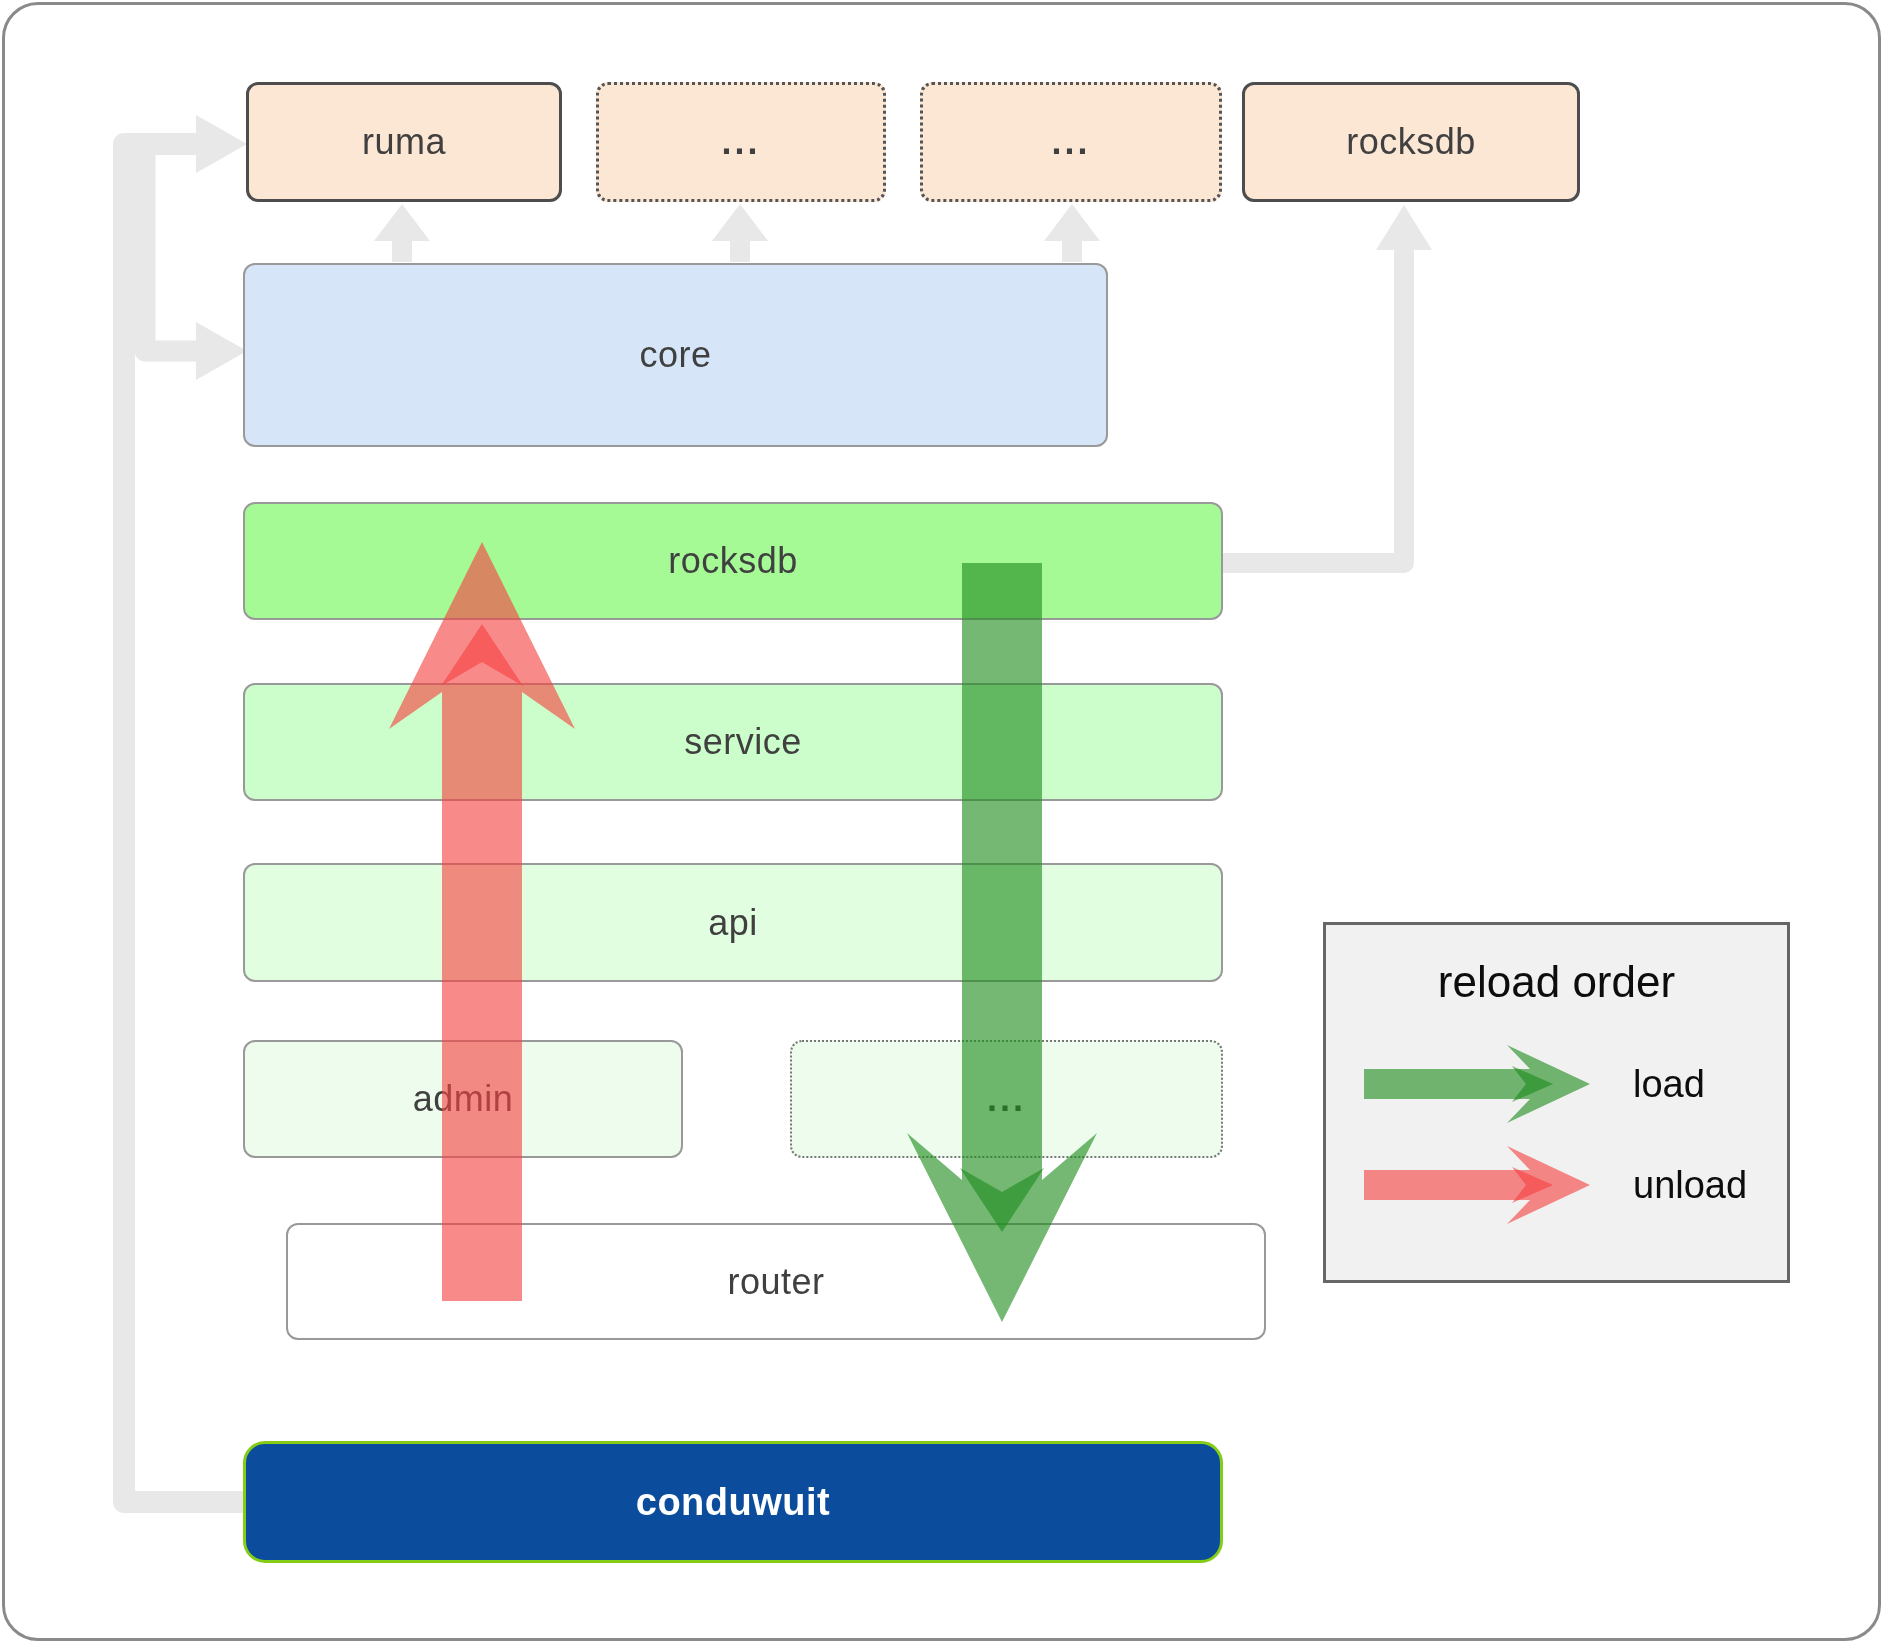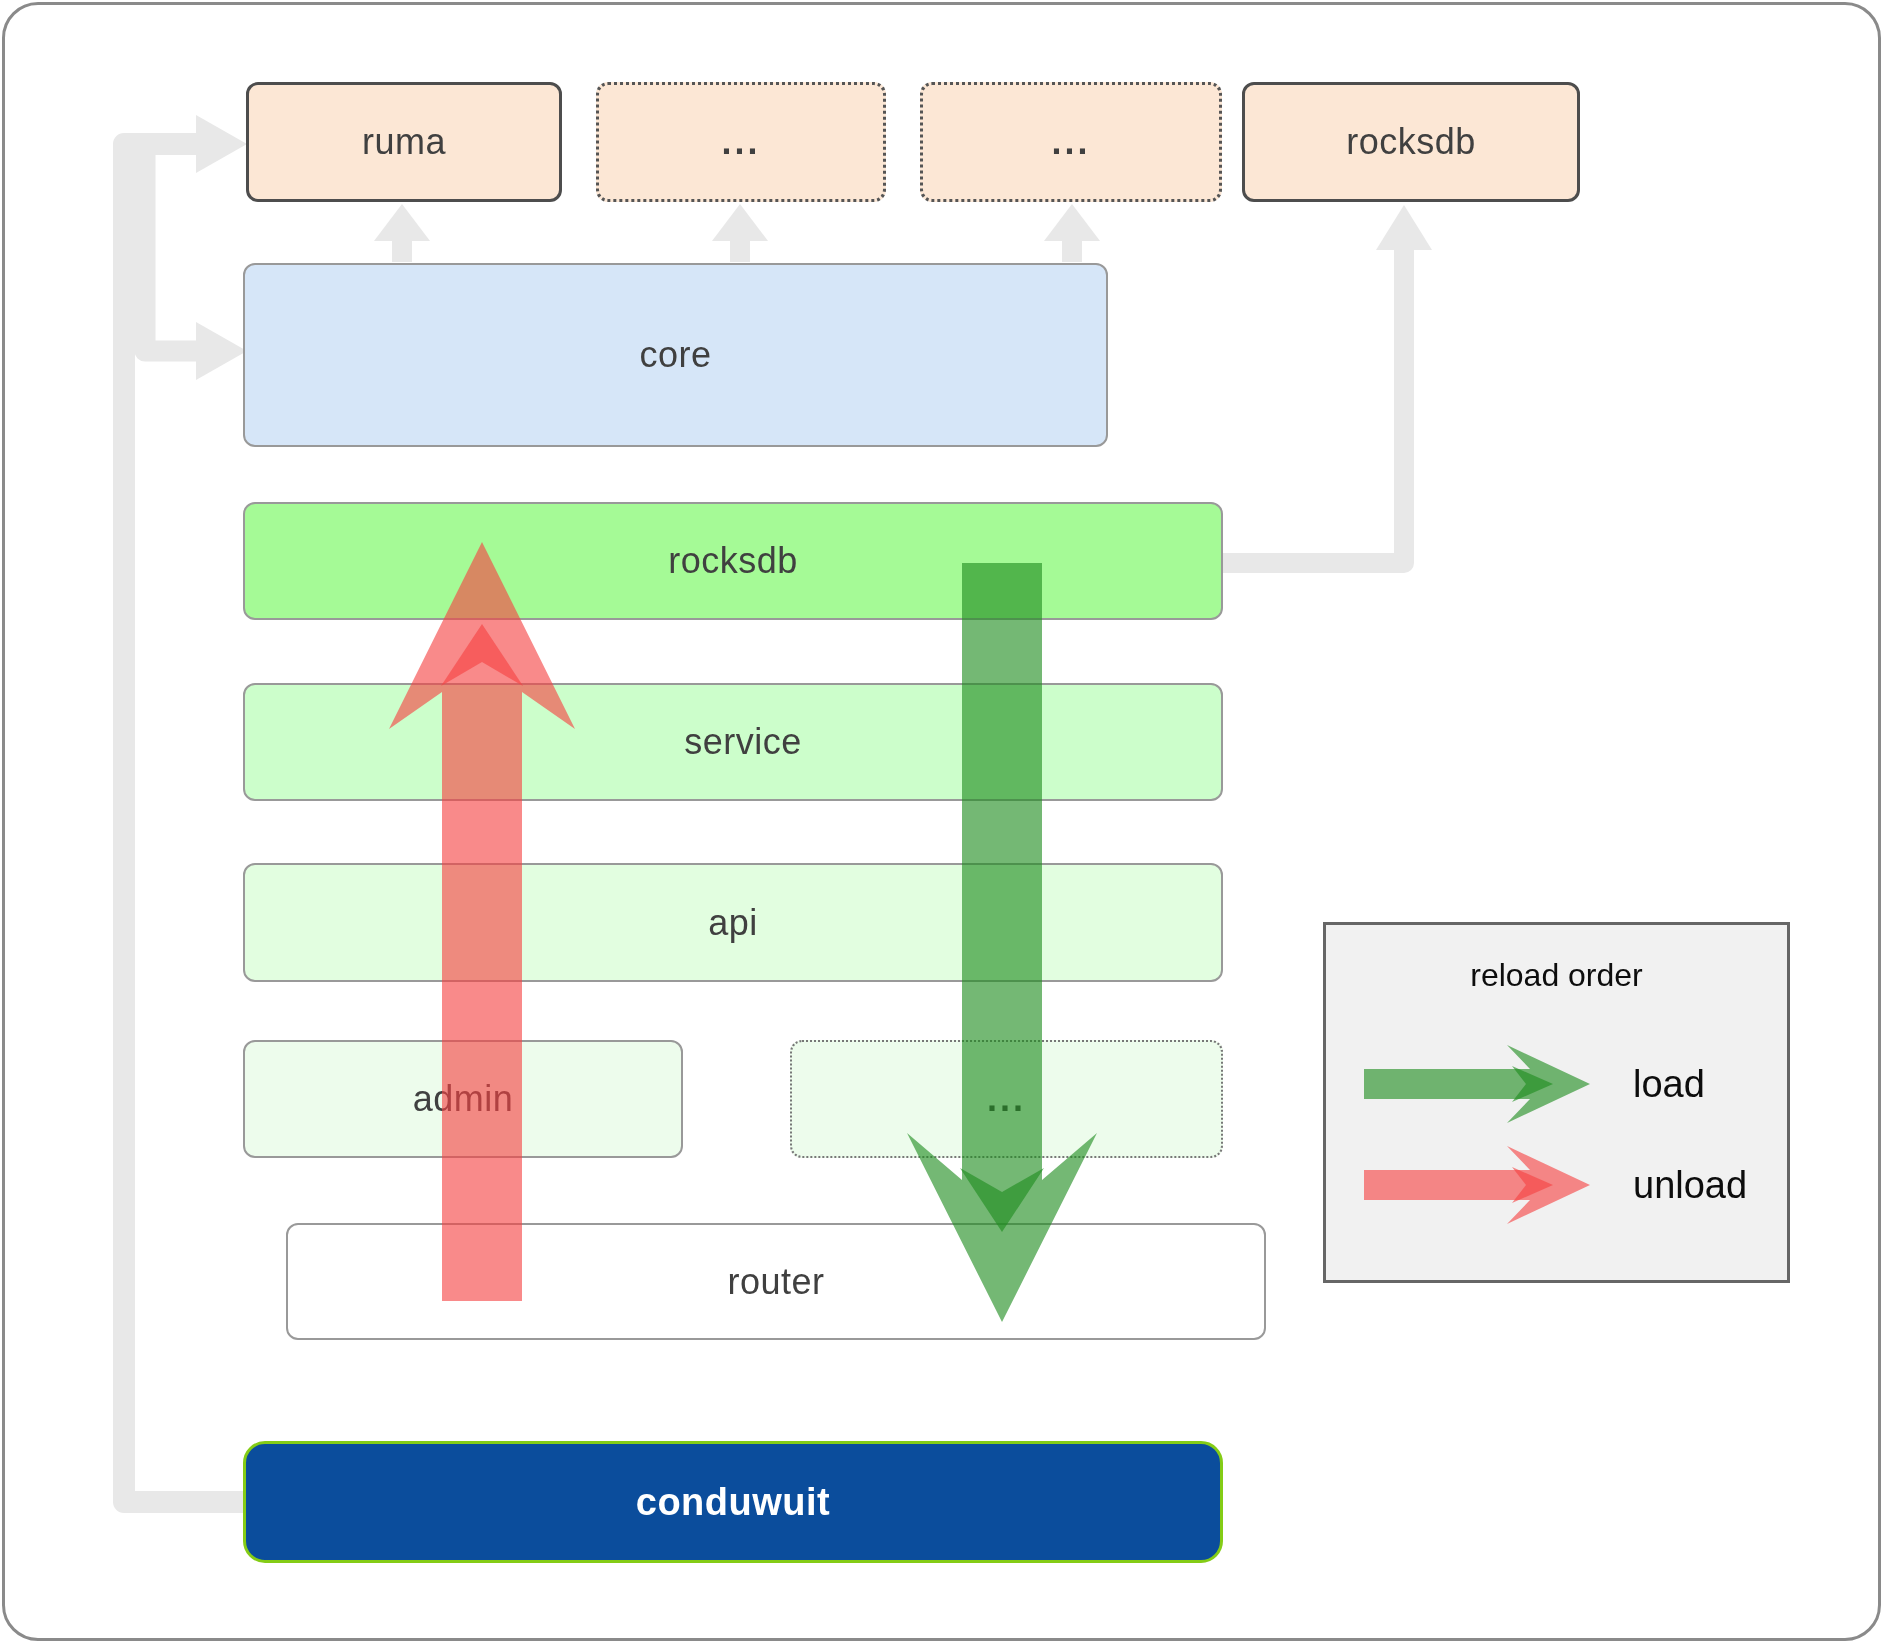--- a/index.html
+++ b/index.html
@@ -54,21 +54,21 @@
   .legend{
     position:absolute;left:1323px;top:922px;width:467px;height:361px;
     background:var(--legend-bg);
     border:3px solid #666666;
     box-sizing:border-box;
     z-index:1;
   }
   .legend-title{
     position:absolute;left:0;top:32px;width:100%;
     text-align:center;
-    font-size:32px;color:#0d0d0d;
+    font-size:44px;color:#0d0d0d;
   }
   .legend-item-label{
     position:absolute;
     font-size:38px;color:#0d0d0d;
   }
   .legend-label-load{left:307px;top:138px;}
   .legend-label-unload{left:307px;top:239px;}
 </style>
 </head>
 <body>

